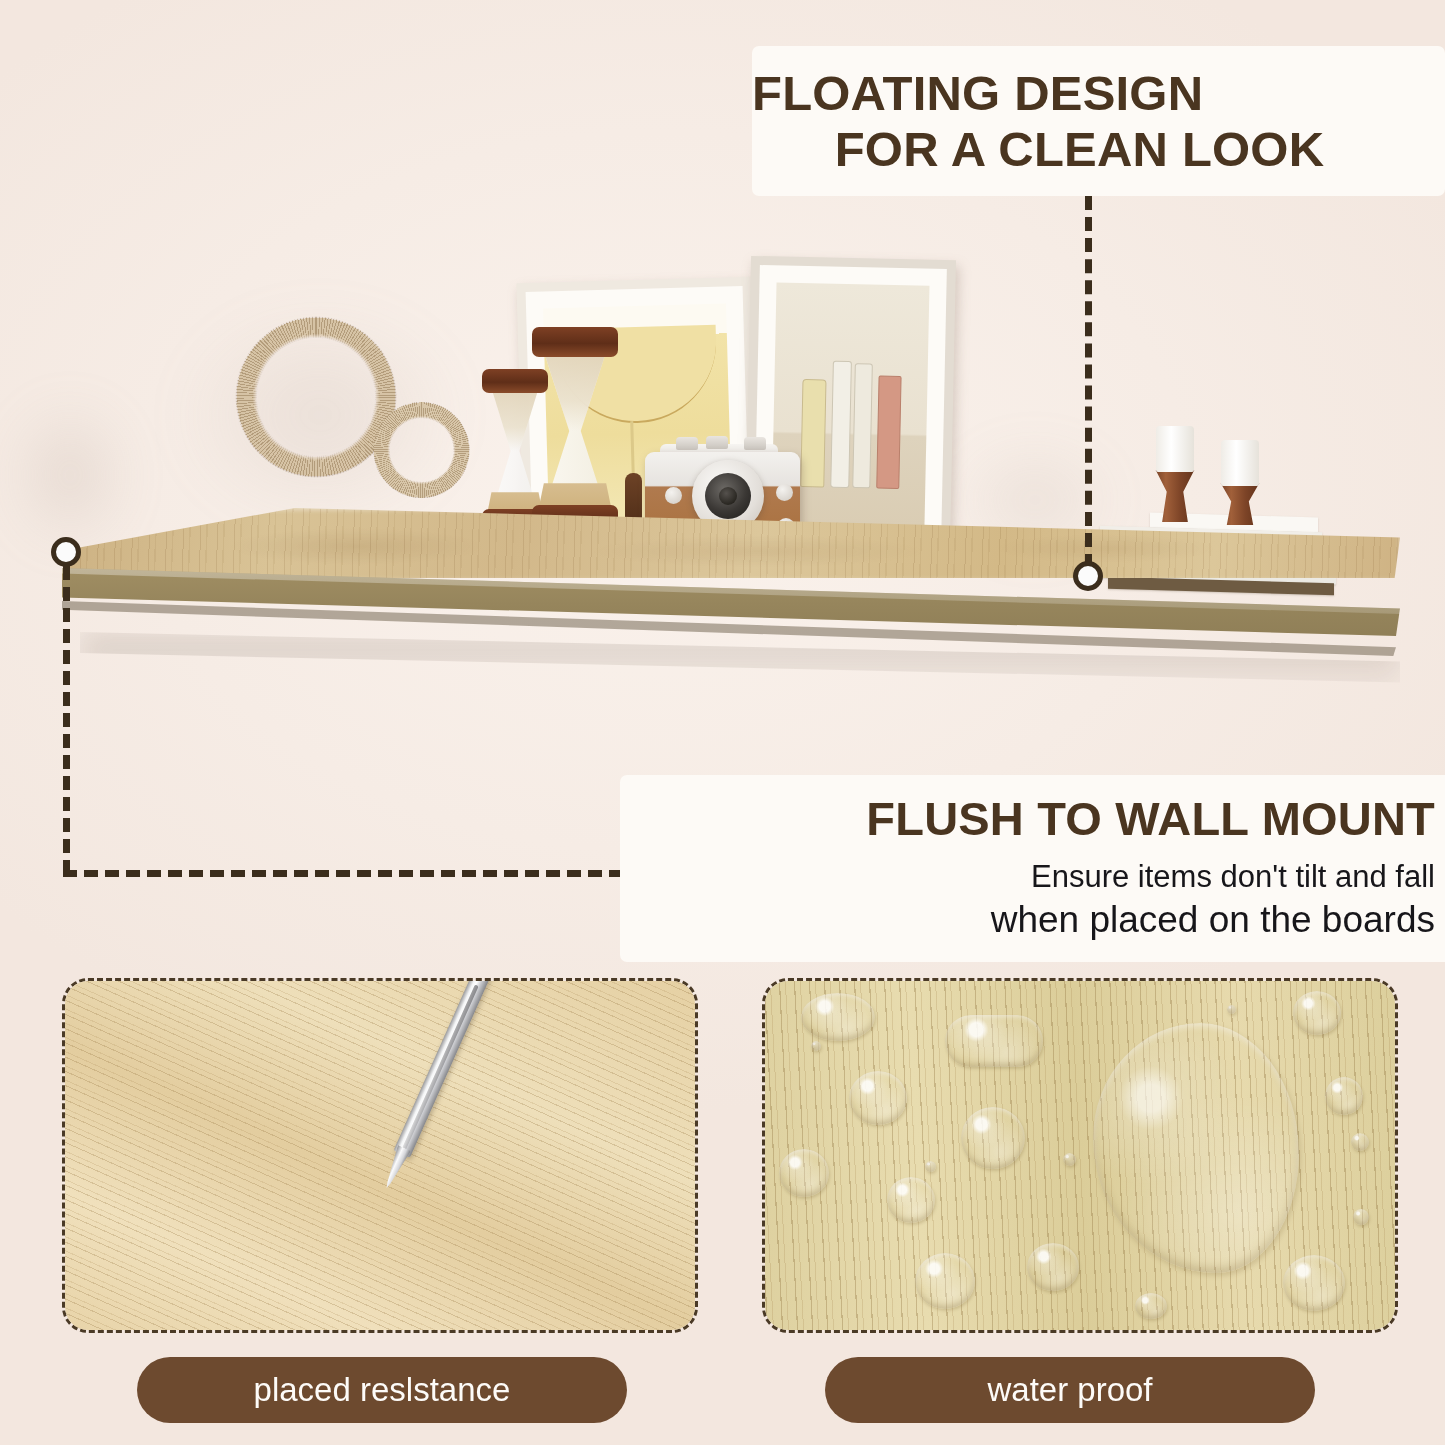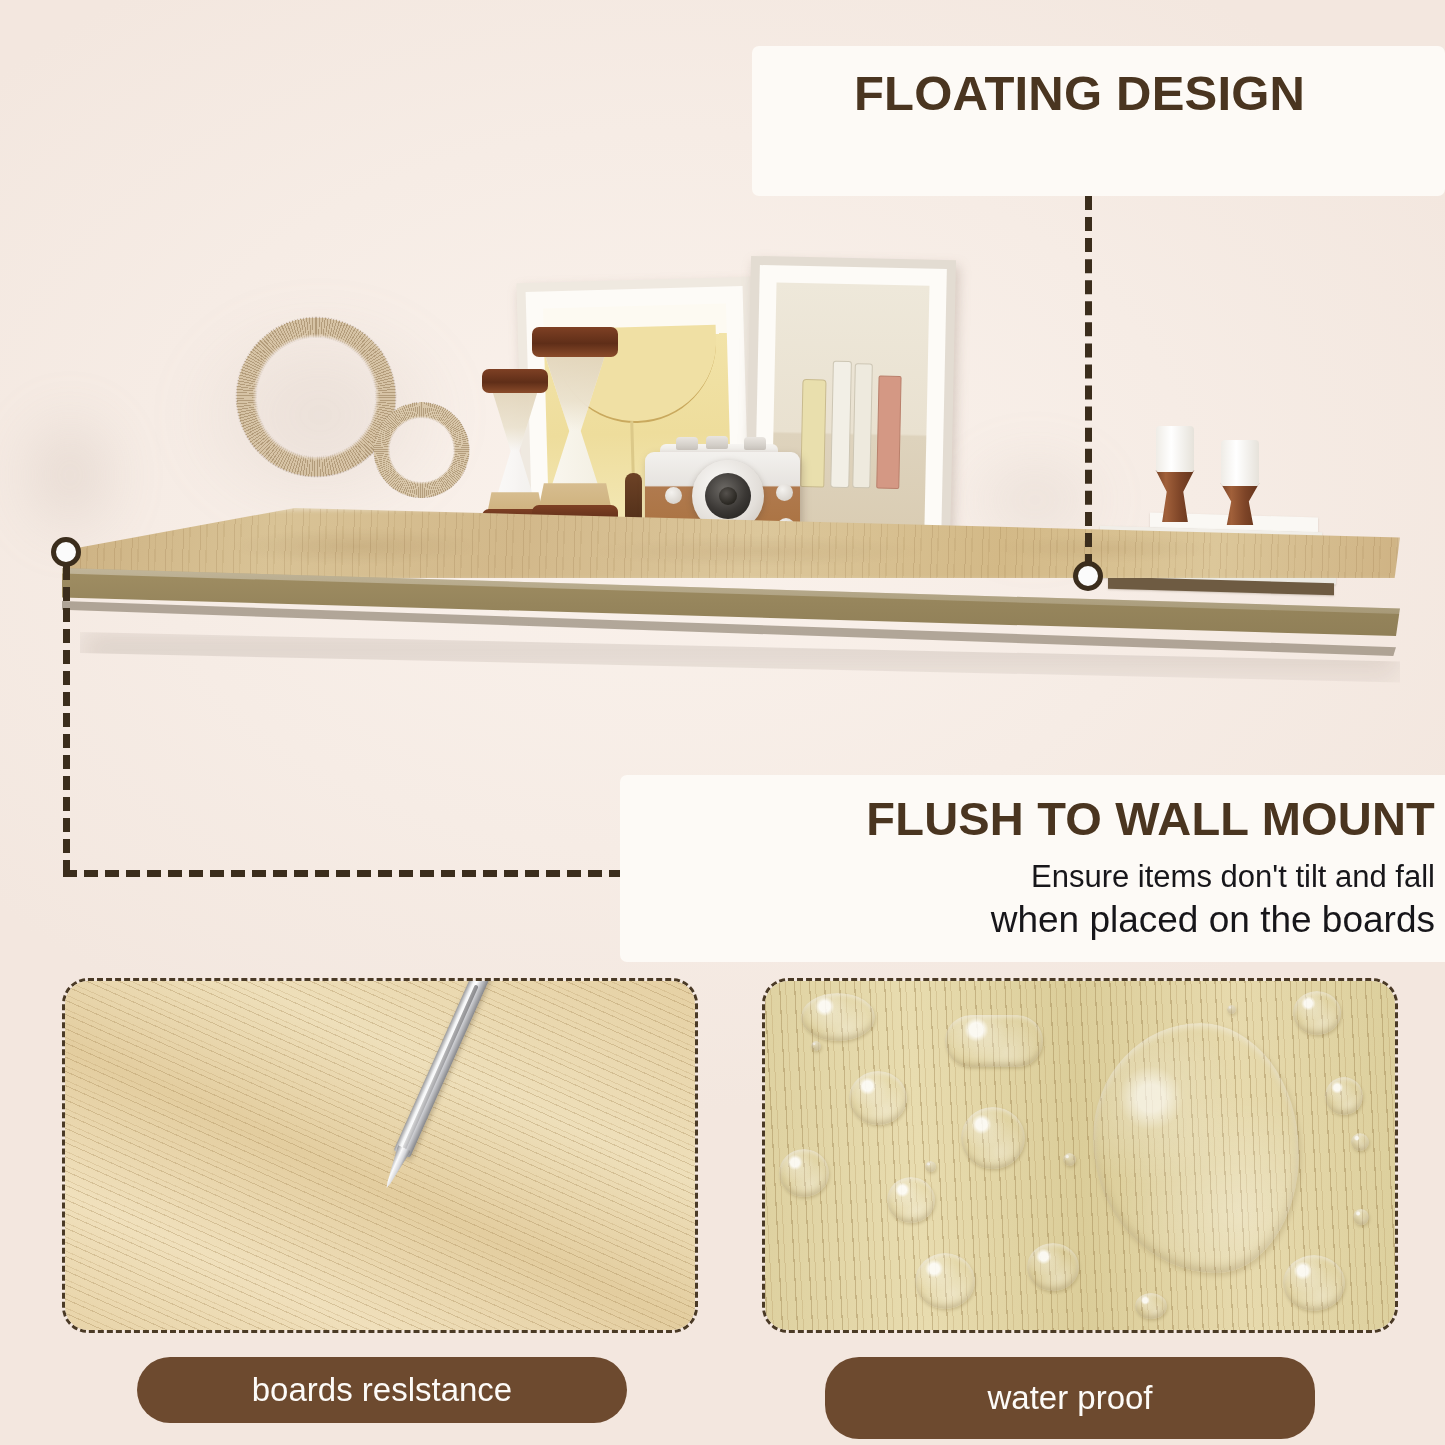--- a/index.html
+++ b/index.html
@@ -289,21 +289,22 @@
   </div>
 
   <div class="dash-v" style="left:1085px;top:196px;height:372px;"></div>
   <div class="marker" style="left:1073px;top:561px;"></div>
 
   <div class="marker" style="left:51px;top:537px;"></div>
   <div class="dash-v" style="left:63px;top:566px;height:308px;"></div>
   <div class="dash-h" style="left:63px;top:870px;width:560px;"></div>
 
   <div class="panel" style="left:752px;top:46px;width:693px;height:150px;">
-    <div class="cal-title" style="position:absolute;left:0;top:22px;width:655px;text-align:center;font-size:49px;">FLOATING DESIGN</div>
+    <div class="cal-title" style="position:absolute;left:0;top:22px;width:655px;text-align:left;font-size:49px;">FLOATING DESIGN</div>
+    <div class="cal-title" style="position:absolute;left:0;top:78px;width:655px;text-align:center;font-size:49px;">FOR A CLEAN LOOK</div>
   </div>
 
   <div class="panel" style="left:620px;top:775px;width:825px;height:187px;padding-left:30px;">
     <div class="cal-title" style="position:absolute;right:40px;top:20px;font-size:47px;">FLUSH TO WALL MOUNT</div>
     <div class="cal-sub" style="position:absolute;right:40px;top:84px;font-size:31px;">Ensure items don't tilt and fall</div>
     <div class="cal-sub" style="position:absolute;right:40px;top:124px;font-size:37px;">when placed on the boards</div>
   </div>
 
   <div class="feat" style="left:62px;top:978px;width:636px;height:355px;">
     <div class="feat-wood-a"></div>
@@ -334,19 +335,19 @@
       <div class="drop" style="left:518px;top:274px;width:62px;height:56px;"></div>
       <div class="drop" style="left:370px;top:312px;width:32px;height:26px;"></div>
       <div class="drop" style="left:298px;top:172px;width:13px;height:13px;"></div>
       <div class="drop" style="left:46px;top:60px;width:10px;height:10px;"></div>
       <div class="drop" style="left:160px;top:180px;width:11px;height:11px;"></div>
       <div class="drop" style="left:462px;top:24px;width:9px;height:9px;"></div>
     </div>
   </div>
 
   <div class="pill" style="left:137px;top:1357px;width:490px;height:66px;">
-    <span style="font-size:33px;">boards reslstance</span>
-  </div>
-  <div class="pill" style="left:825px;top:1357px;width:490px;height:82px;">
+    <span style="font-size:33px;">placed reslstance</span>
+  </div>
+  <div class="pill" style="left:825px;top:1357px;width:490px;height:66px;">
     <span style="font-size:33px;">water proof</span>
   </div>
 
 </div>
 
 </body></html>

